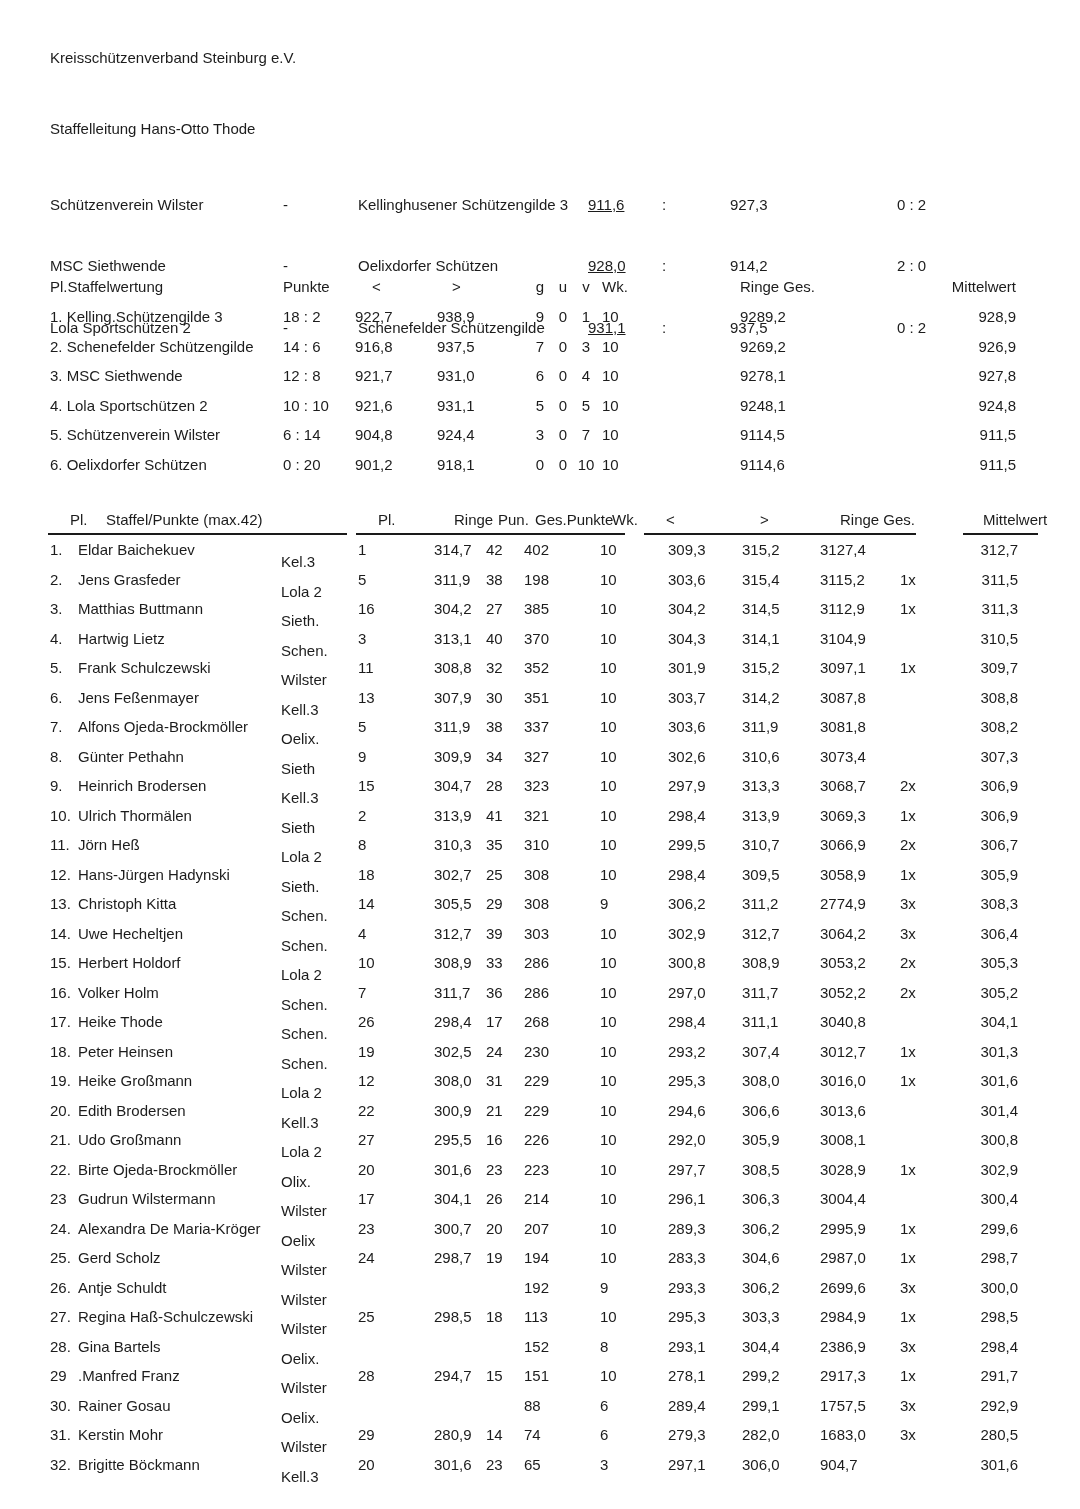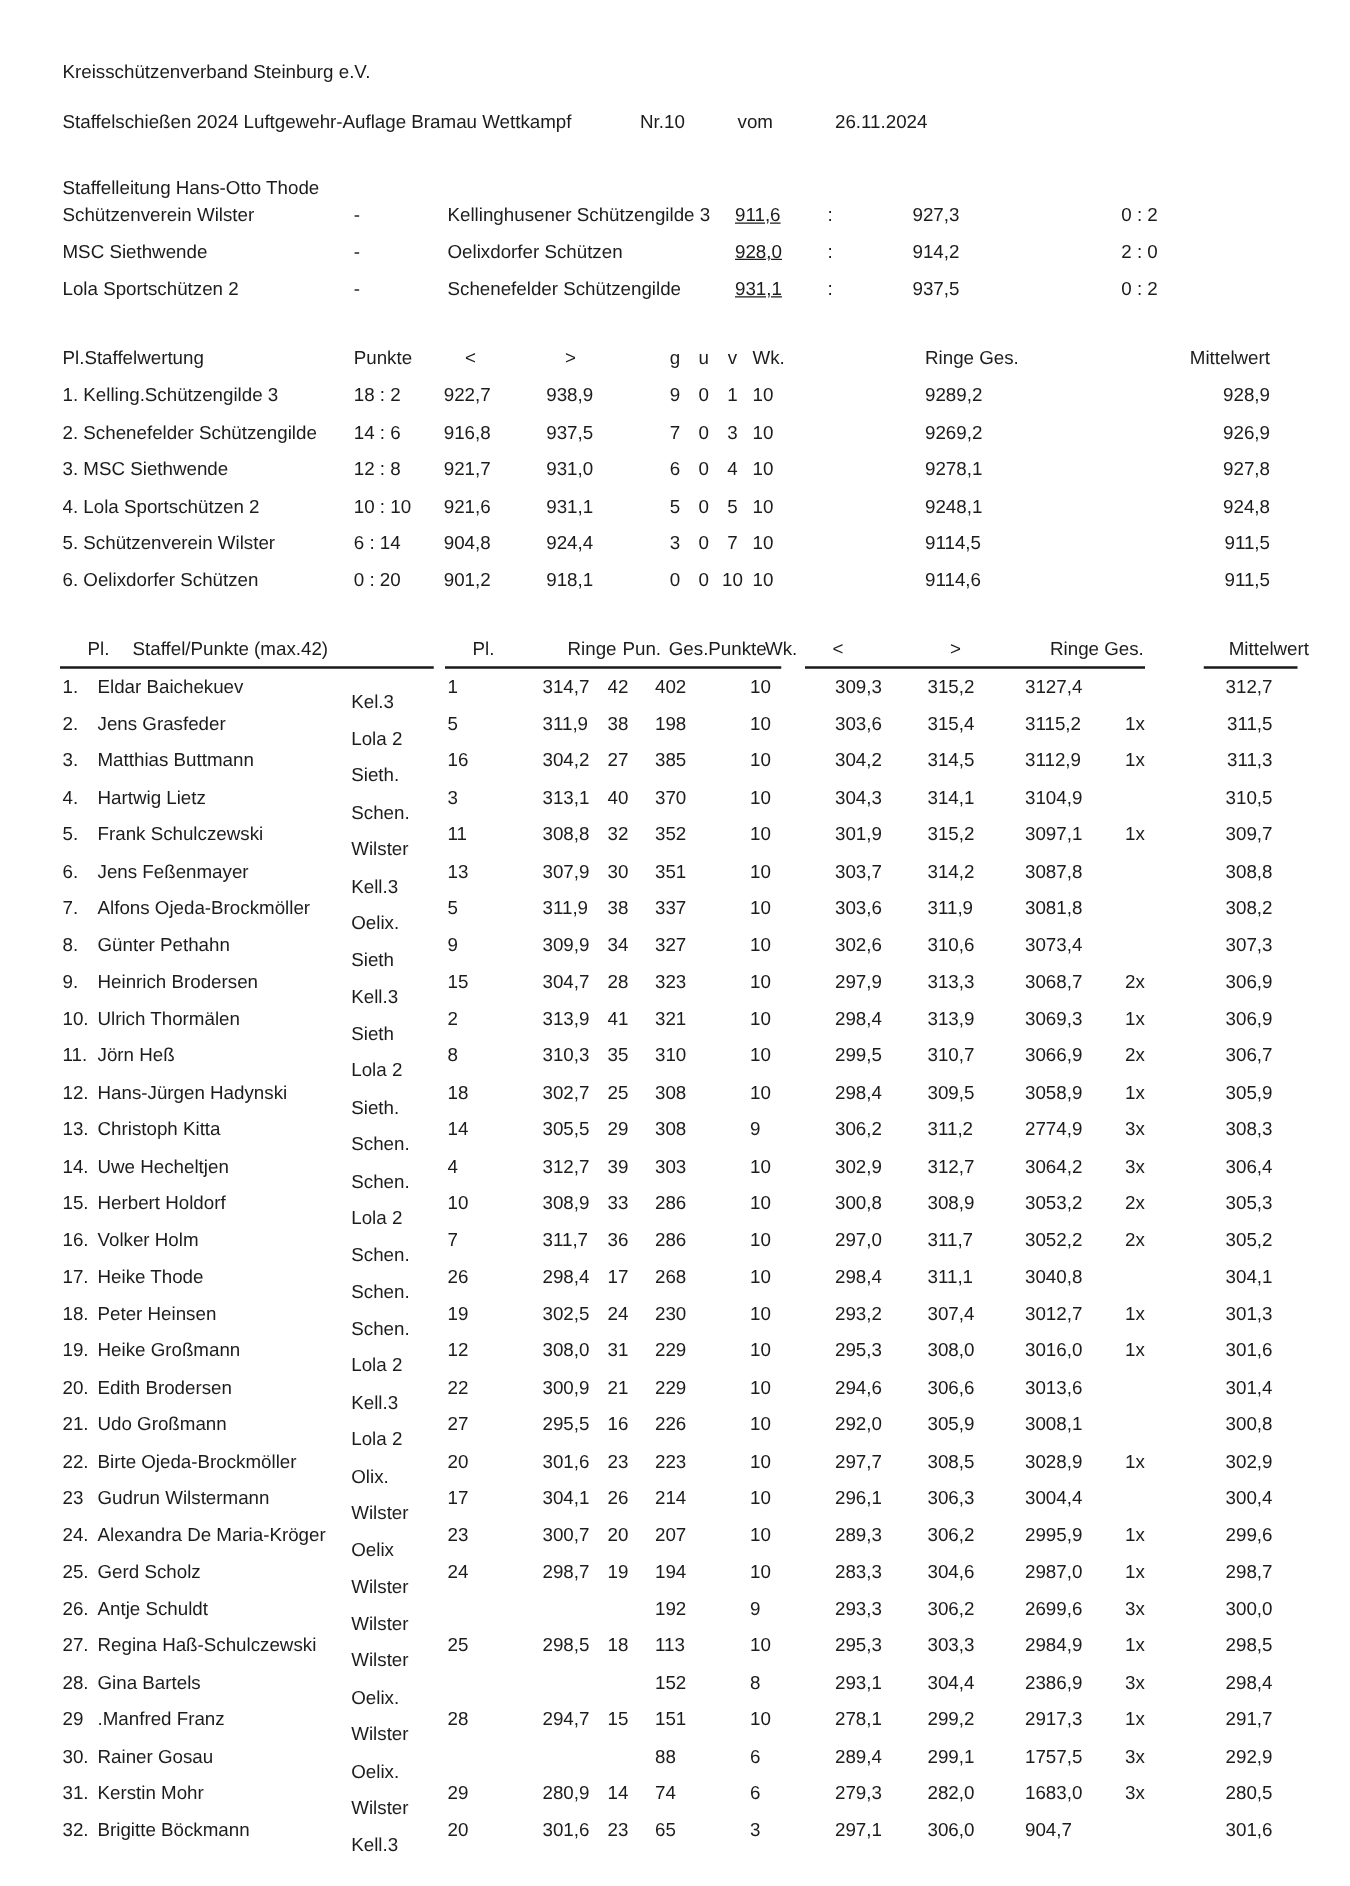--- a/index.html
+++ b/index.html
@@ -12,26 +12,26 @@
     font-size:15px;
     color:#1c1c1c;
     overflow:hidden;
   }
   .abs{position:absolute;top:0;white-space:nowrap;line-height:inherit;}
   .line{position:absolute;height:22px;line-height:22px;white-space:nowrap;}
 
   
   .l1{left:50px;top:47px;}
   .l2{left:0;top:87px;width:100%;line-height:22px;}
-  .l3{left:50px;top:140px;text-align:center;}
+  .l3{left:50px;top:118px;text-align:center;}
   .e-title{left:50px;} .e-nr{left:512px;} .e-vom{left:590px;} .e-date{left:668px;}
 
   
   .matches{position:absolute;left:0;top:158px;width:100%;}
-  .mrow{position:relative;height:29.4px;line-height:29.4px;}
+  .mrow{position:relative;height:29.4px;line-height:29.4px;margin-top:32px;}
   .m-home{left:50px;} .m-dash{left:283px;} .m-away{left:358px;}
   .m-s1{left:588px;text-decoration:underline;} .m-colon{left:662px;} .m-s2{left:730px;} .m-pts{left:897px;}
 
   
   .team-head{position:absolute;left:0;top:276px;width:100%;height:22px;line-height:22px;}
   .team-rows{position:absolute;left:0;top:302px;width:100%;}
   .trow{position:relative;height:29.5px;line-height:29.5px;}
   .t-name{left:50px;} .t-pk{left:283px;} .t-lt{left:355px;} .t-gt{left:437px;}
   .t-g{left:528px;width:24px;text-align:center;}
   .t-u{left:551px;width:24px;text-align:center;}
@@ -57,26 +57,20 @@
   .i-ringe{left:434px;} .i-pun{left:486px;} .i-ges{left:524px;} .i-wk{left:600px;}
   .i-lt{left:668px;} .i-gt{left:742px;} .i-rg{left:820px;} .i-x{left:900px;}
   .i-mw{right:62px;text-align:right;}
 </style>
 </head>
 <body>
 
 <div class="page">
 
   <div class="line l1">Kreisschützenverband Steinburg e.V.</div>
-  <div class="line l2">
-    <span class="abs e-title">Staffelschießen 2024 Luftgewehr-Auflage Bramau Wettkampf</span>
-    <span class="abs e-nr">Nr.10</span>
-    <span class="abs e-vom">vom</span>
-    <span class="abs e-date">26.11.2024</span>
-  </div>
   <div class="line l3">Staffelleitung Hans-Otto Thode</div>
 
   <div class="matches">
 
       <div class="mrow">
         <span class="abs m-home">Schützenverein Wilster</span>
         <span class="abs m-dash">-</span>
         <span class="abs m-away">Kellinghusener Schützengilde 3</span>
         <span class="abs m-s1">911,6</span>
         <span class="abs m-colon">:</span>

